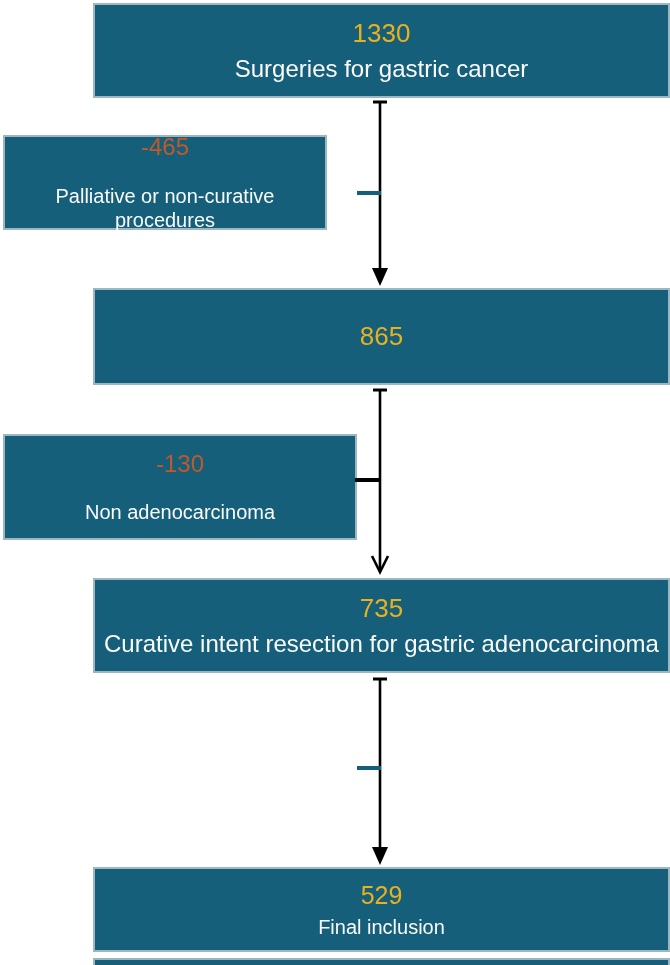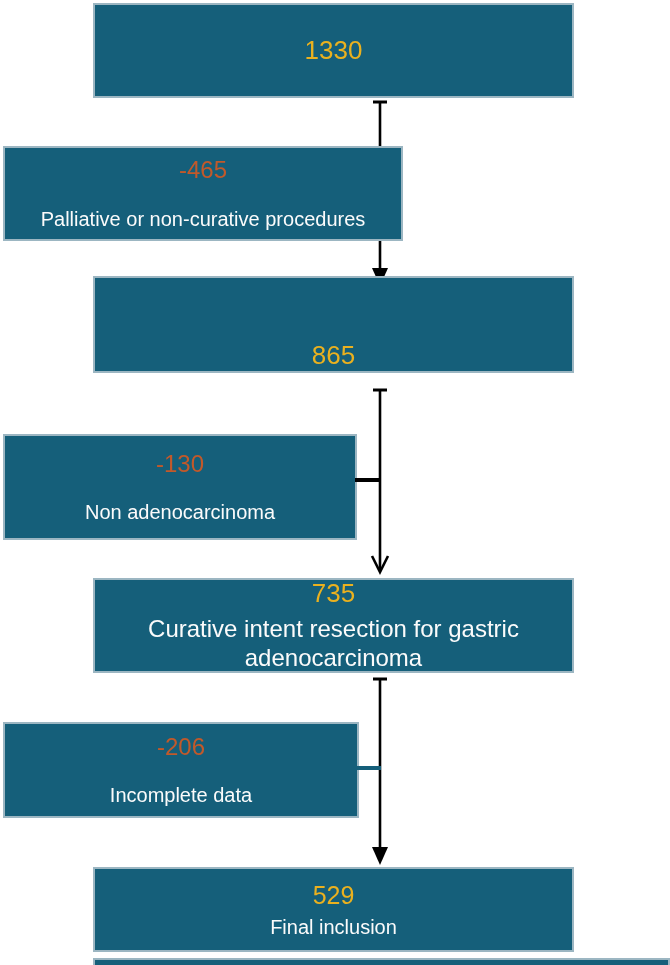--- a/index.html
+++ b/index.html
@@ -5,52 +5,53 @@
   html,body{margin:0;padding:0;background:#ffffff;}
   .canvas{
     position:relative;width:670px;height:965px;background:#ffffff;
     font-family:"Liberation Sans",sans-serif;overflow:hidden;
   }
   .box{
     position:absolute;background:#155f7a;border:2px solid #9cb6c2;
     box-sizing:border-box;display:flex;flex-direction:column;
     align-items:center;justify-content:center;text-align:center;
   }
-  .main{left:93px;width:481px;}
+  .main{left:93px;width:577px;}
   .side{left:3px;}
   .num{color:#eab11f;font-size:26px;line-height:1.2;}
   .lbl{color:#fbfbfb;font-size:24px;line-height:1.2;margin-top:6px;}
   .side .num{color:#c2592a;font-size:24px;}
   .side .lbl{font-size:20px;margin-top:22px;}
   .final .num{font-size:25px;}
   .final .lbl{font-size:20px;margin-top:5px;}
   .b1{top:3px;height:95px;}
-  .b2{top:276px;height:97px;justify-content:flex-end;}
+  .b2{top:288px;height:97px;}
   .b3{top:578px;height:95px;}
   .b4{top:867px;height:85px;}
-  .s1{top:146px;width:400px;height:95px;}
+  .s1{top:135px;width:324px;height:95px;}
   .s2{top:434px;width:354px;height:106px;}
   .s3{top:722px;width:356px;height:96px;}
   .strip{left:93px;top:958px;width:577px;height:9px;}
   .conn{position:absolute;height:4px;}
   .c1{left:357px;top:191px;width:24px;background:#155f7a;}
   .c2{left:355px;top:478px;width:26px;background:#000000;}
   .c3{left:357px;top:766px;width:24px;background:#155f7a;}
   .arrow{position:absolute;left:368px;width:24px;}
   .a1{top:99px;height:188px;}
   .a2{top:387px;height:190px;}
   .a3{top:675px;height:191px;}
 </style>
 </head>
 <body>
 
 <div class="canvas">
 
   <div class="box main b1">
     <div class="num">1330</div>
+    <div class="lbl">Surgeries for gastric cancer</div>
   </div>
 
   <svg class="arrow a1" viewBox="0 0 24 188">
     <line x1="5" y1="3" x2="19" y2="3" stroke="#000" stroke-width="3"></line>
     <line x1="12" y1="3" x2="12" y2="172" stroke="#000" stroke-width="2.6"></line>
     <polygon points="4,169 20,169 12,187" fill="#000"></polygon>
   </svg>
 
   <div class="box side s1">
     <div class="num">-465</div>
@@ -78,24 +79,20 @@
     <div class="num">735</div>
     <div class="lbl">Curative intent resection for gastric adenocarcinoma</div>
   </div>
 
   <svg class="arrow a3" viewBox="0 0 24 191">
     <line x1="5" y1="4" x2="19" y2="4" stroke="#000" stroke-width="3"></line>
     <line x1="12" y1="4" x2="12" y2="175" stroke="#000" stroke-width="2.6"></line>
     <polygon points="4,172 20,172 12,190" fill="#000"></polygon>
   </svg>
 
-  <div class="box side s3">
-    <div class="num">-206</div>
-    <div class="lbl">Incomplete data</div>
-  </div>
   <div class="conn c3"></div>
 
   <div class="box main final b4">
     <div class="num">529</div>
     <div class="lbl">Final inclusion</div>
   </div>
 
   <div class="box strip"></div>
 
 </div>

